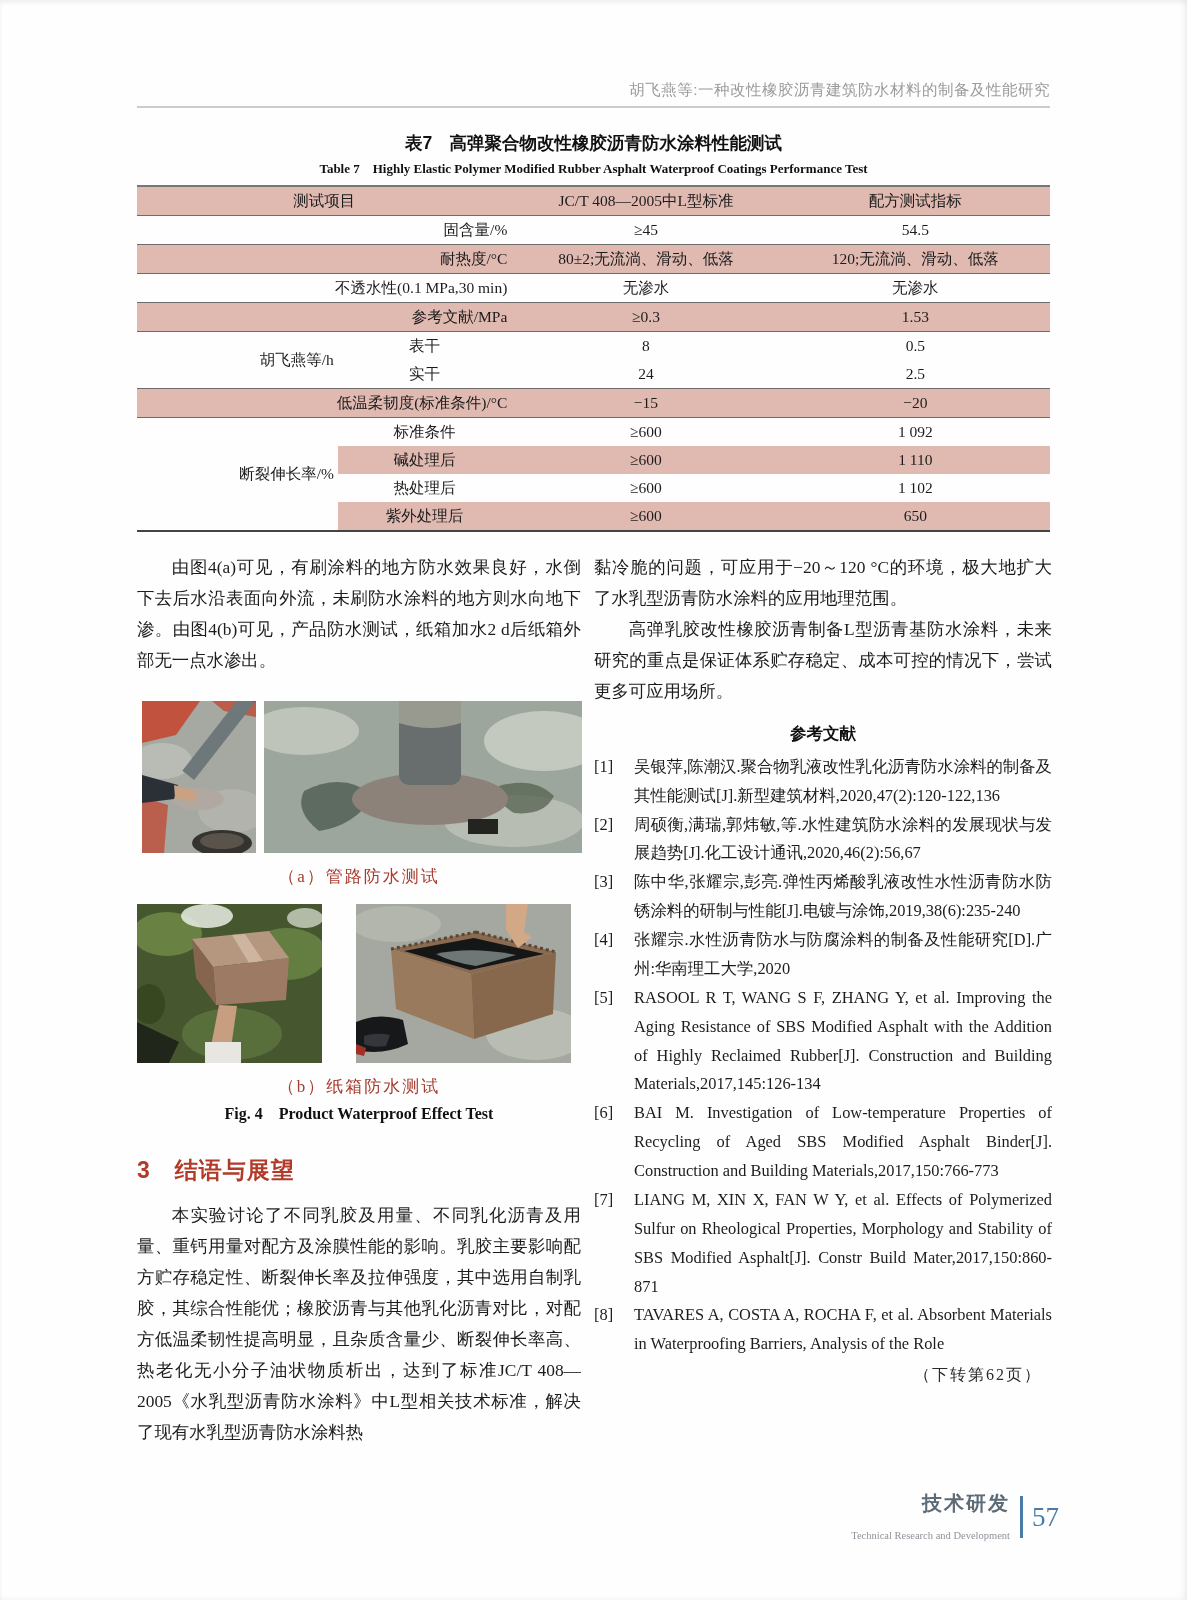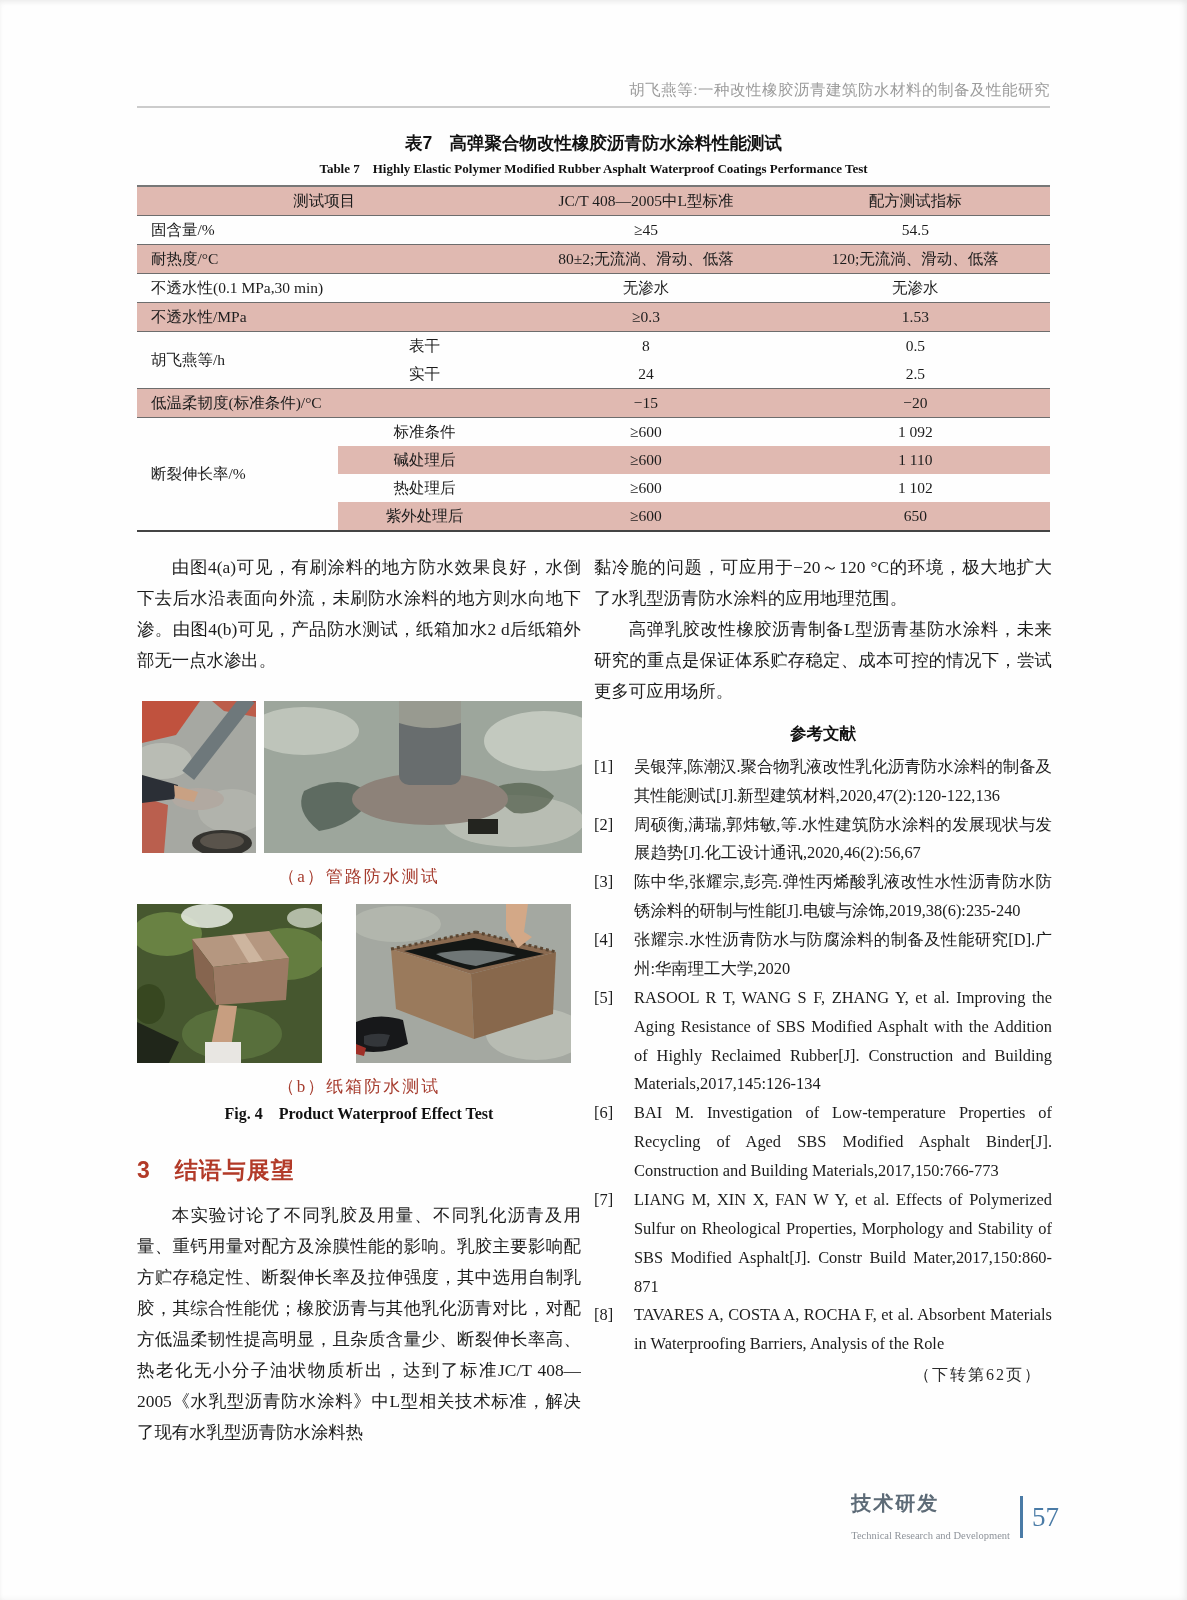--- a/index.html
+++ b/index.html
@@ -14,21 +14,21 @@
         border-top:2px solid #cccccc;}
   
   .table-block{position:absolute;top:131px;left:137px;width:913px;}
   .tbl-title-zh{text-align:center;font-family:"Liberation Sans","DejaVu Sans",sans-serif;
         font-weight:bold;font-size:17.5px;color:#111;}
   .tbl-title-en{text-align:center;font-weight:bold;font-size:13px;color:#111;margin-top:5px;}
   table.perf{width:100%;border-collapse:collapse;margin-top:7px;table-layout:fixed;
         font-size:15.5px;border-top:2px solid #777;border-bottom:2px solid #444;}
   table.perf td,table.perf th{height:28px;padding:0 4px;font-weight:normal;line-height:1.15;
         text-align:center;overflow:hidden;white-space:nowrap;}
-  table.perf .item{text-align:left;padding-left:14px;}
+  table.perf .item{text-align:right;padding-left:14px;}
   table.perf tr.rule td,table.perf tr.rule th{border-top:1px solid #6d6d6d;}
   .pk{background:#e0b9b1;}
   
   .col{position:absolute;top:552px;}
   .col-left{left:137px;width:444px;}
   .col-right{left:594px;width:458px;}
   p.body{font-size:17.4px;line-height:1.78;text-align:justify;margin:0;}
   p.ind{text-indent:2em;}
   
   .fig{margin-top:25px;}
@@ -48,21 +48,21 @@
   
   .ref-head{margin:16px 0 8px 0;text-align:center;font-family:"Liberation Sans","DejaVu Sans",sans-serif;
         font-weight:bold;font-size:16.5px;color:#111;}
   .ref-item{display:flex;font-size:16.4px;line-height:1.76;}
   .ref-num{flex:none;width:40px;}
   .ref-text{flex:1;text-align:justify;}
   .continuation{margin-top:6px;text-align:right;padding-right:10px;font-size:16px;
         color:#2a2a2a;letter-spacing:2px;}
   
   .footer{position:absolute;top:1493px;right:128px;display:flex;align-items:center;}
-  .footer-txt{text-align:left;}
+  .footer-txt{text-align:right;}
   .f-zh{font-family:"Liberation Sans","DejaVu Sans",sans-serif;font-weight:bold;
         font-size:20px;color:#5d6b77;letter-spacing:2px;line-height:1.05;}
   .f-en{font-size:10.5px;color:#8e939a;margin-top:16px;}
   .f-bar{width:3px;height:42px;background:#4a7ba6;margin:0 9px 0 10px;}
   .f-num{font-size:27px;color:#4a7ba6;}
 </style>
 </head>
 <body>
 
 <div class="page">
@@ -95,21 +95,21 @@
           <td colspan="2" class="item">耐热度/°C</td>
           <td>80±2;无流淌、滑动、低落</td>
           <td>120;无流淌、滑动、低落</td>
         </tr>
         <tr class="rule">
           <td colspan="2" class="item">不透水性(0.1 MPa,30 min)</td>
           <td>无渗水</td>
           <td>无渗水</td>
         </tr>
         <tr class="pk rule">
-          <td colspan="2" class="item">不透水性/MPa</td>
+          <td colspan="2" class="item">参考文献/MPa</td>
           <td>≥0.3</td>
           <td>1.53</td>
         </tr>
         <tr class="rule">
           <td rowspan="2" class="item">胡飞燕等/h</td>
           <td>表干</td>
           <td>8</td>
           <td>0.5</td>
         </tr>
         <tr>

